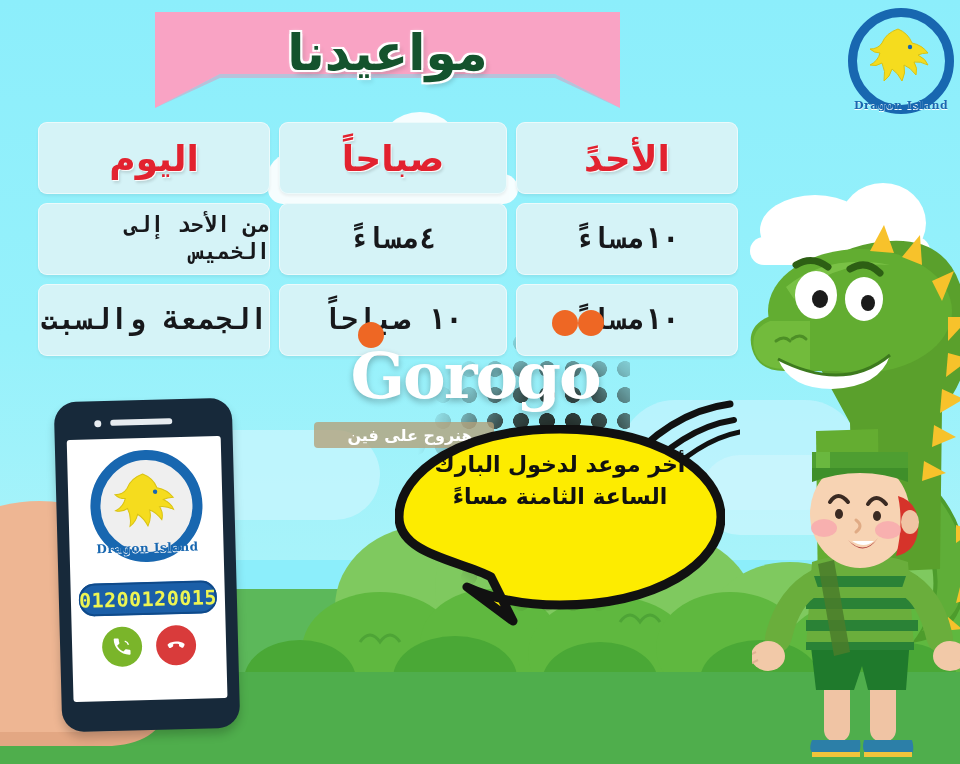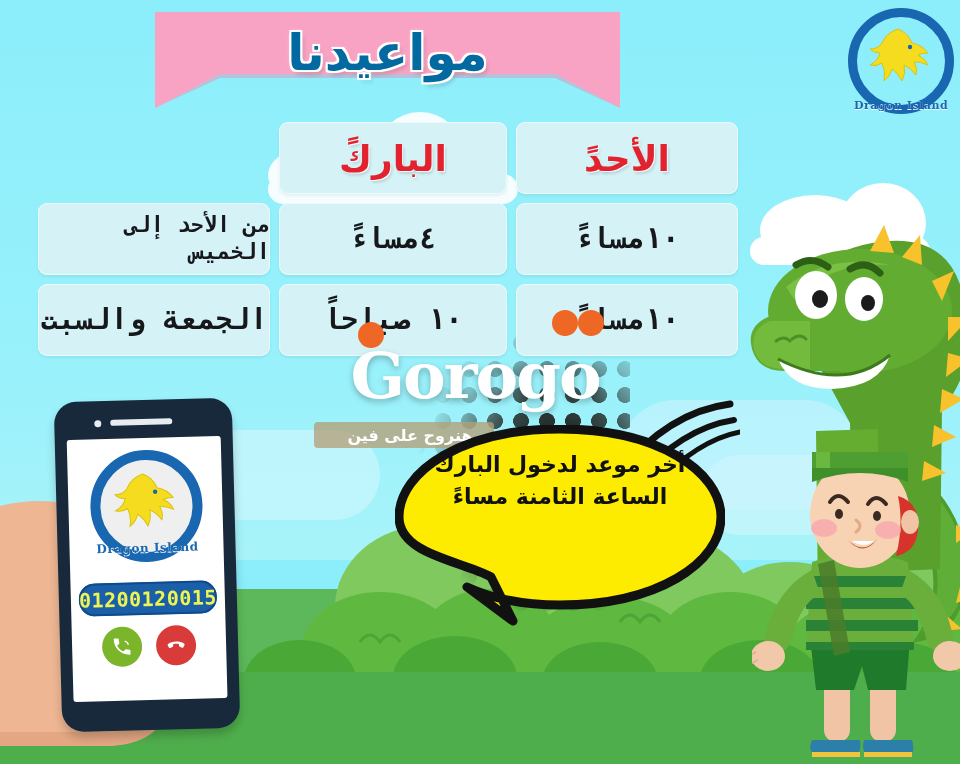--- a/index.html
+++ b/index.html
@@ -50,21 +50,21 @@
     clip-path: polygon(0 0, 465px 0, 465px 96px, 400px 62px, 65px 62px, 0 96px);
   }
   .ribbon-shade {
     position:absolute; left:0; top:58px; width:465px; height:40px;
     background:#e88cb2; opacity:.45;
     clip-path: polygon(0 38px, 65px 4px, 400px 4px, 465px 38px, 400px 8px, 65px 8px);
   }
   .ribbon-title {
     position:absolute; left:0; top:6px; width:465px; height:70px;
     line-height:70px; text-align:center;
-    font-size:50px; font-weight:bold; color:#0369a1;
+    font-size:50px; font-weight:bold; color:#14532d;
     text-shadow: 0 0 4px #fff, 2px 2px 0 #fff, -2px 2px 0 #fff, 2px -2px 0 #fff, -2px -2px 0 #fff, 3px 4px 5px rgba(0,0,0,.18);
     letter-spacing:0px;
   }
 
   
   .logo-badge { position:absolute; border-radius:50%; }
   #logo-corner { left:848px; top:8px; width:106px; height:106px; }
   .logo-ring {
     position:absolute; inset:0; border-radius:50%;
     border:9px solid #1867b0; background:transparent;
@@ -369,21 +369,24 @@
     <rect x="64" y="-34" width="14" height="50" fill="#6ab83f"></rect>
   </svg>
 
   <div class="table">
 
     <div class="trow">
       <div class="cell col-eve">
         <span class="head-text">الأحدً</span>
       </div>
       <div class="cell col-mor">
-        <span class="head-text">الباركً</span>
+        <span class="head-text">صباحاً</span>
+      </div>
+      <div class="cell col-day">
+        <span class="head-text">اليوم</span>
       </div>
     </div>
 
     <div class="trow">
       <div class="cell col-eve">
         <span class="cell-text">١٠مساءً</span>
       </div>
       <div class="cell col-mor">
         <span class="cell-text">٤مساءً</span>
       </div>

